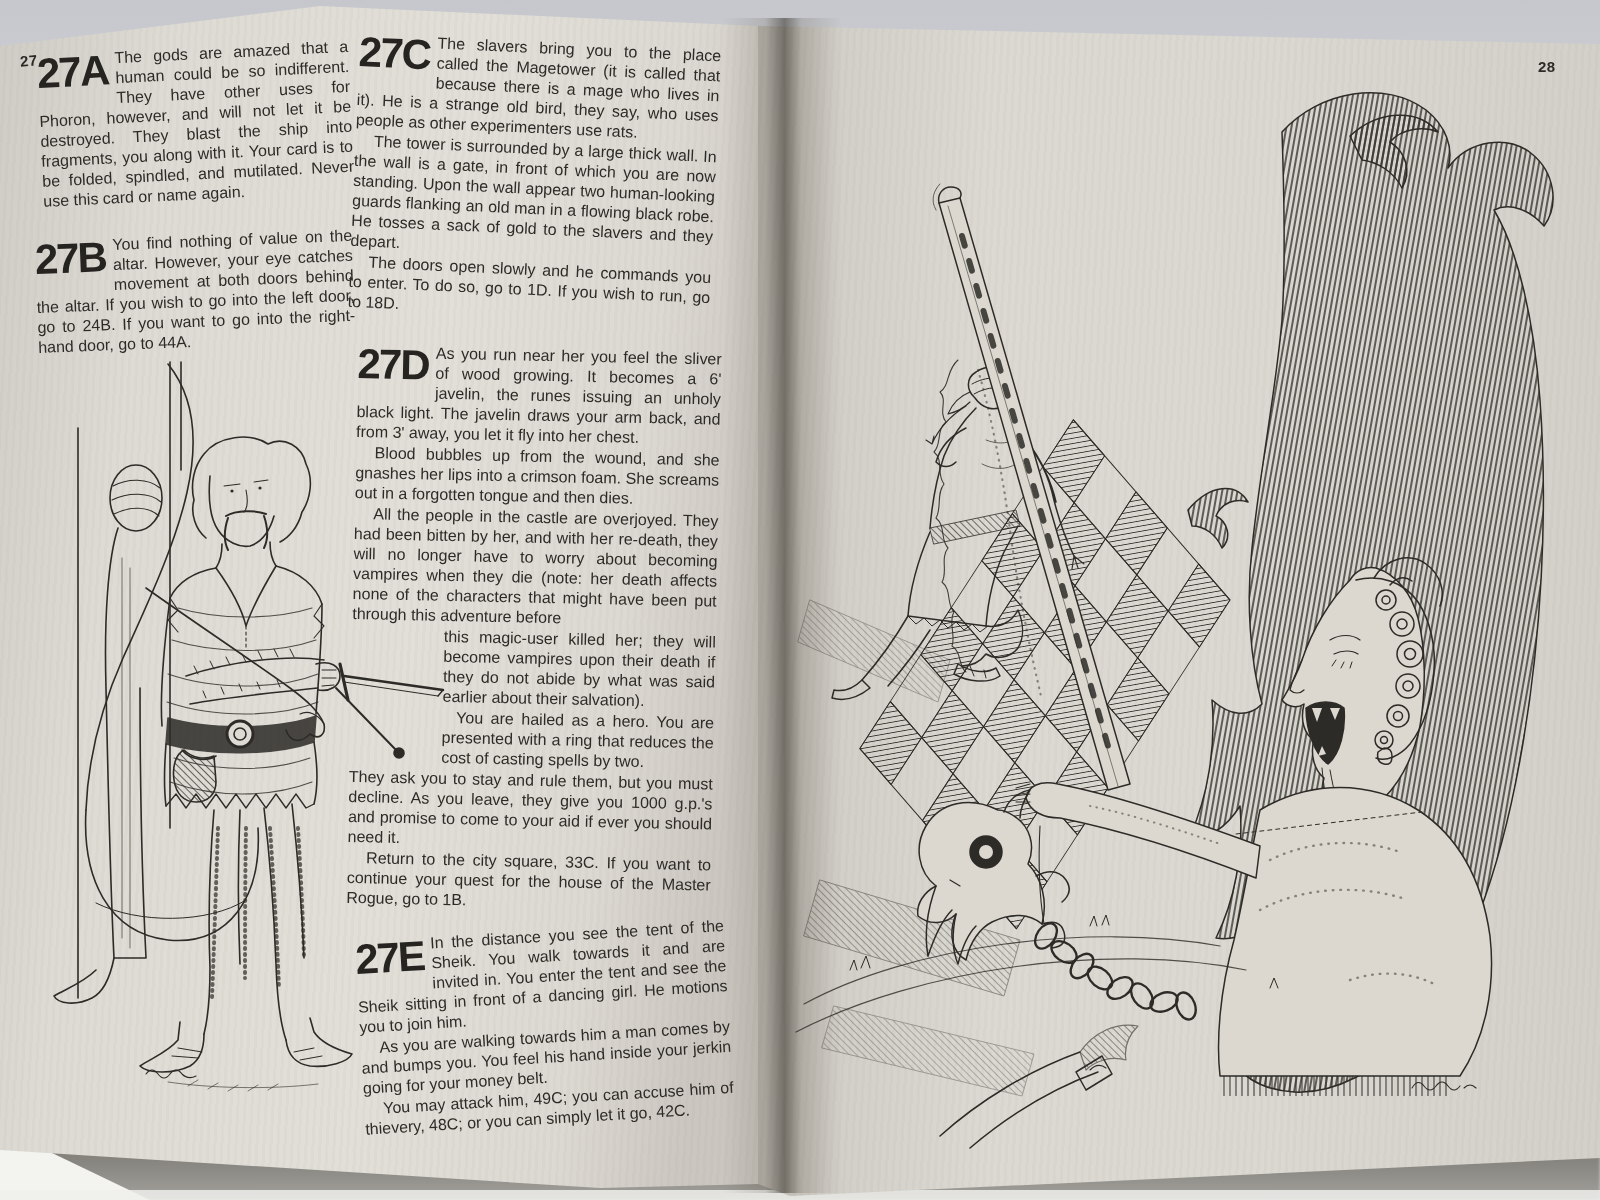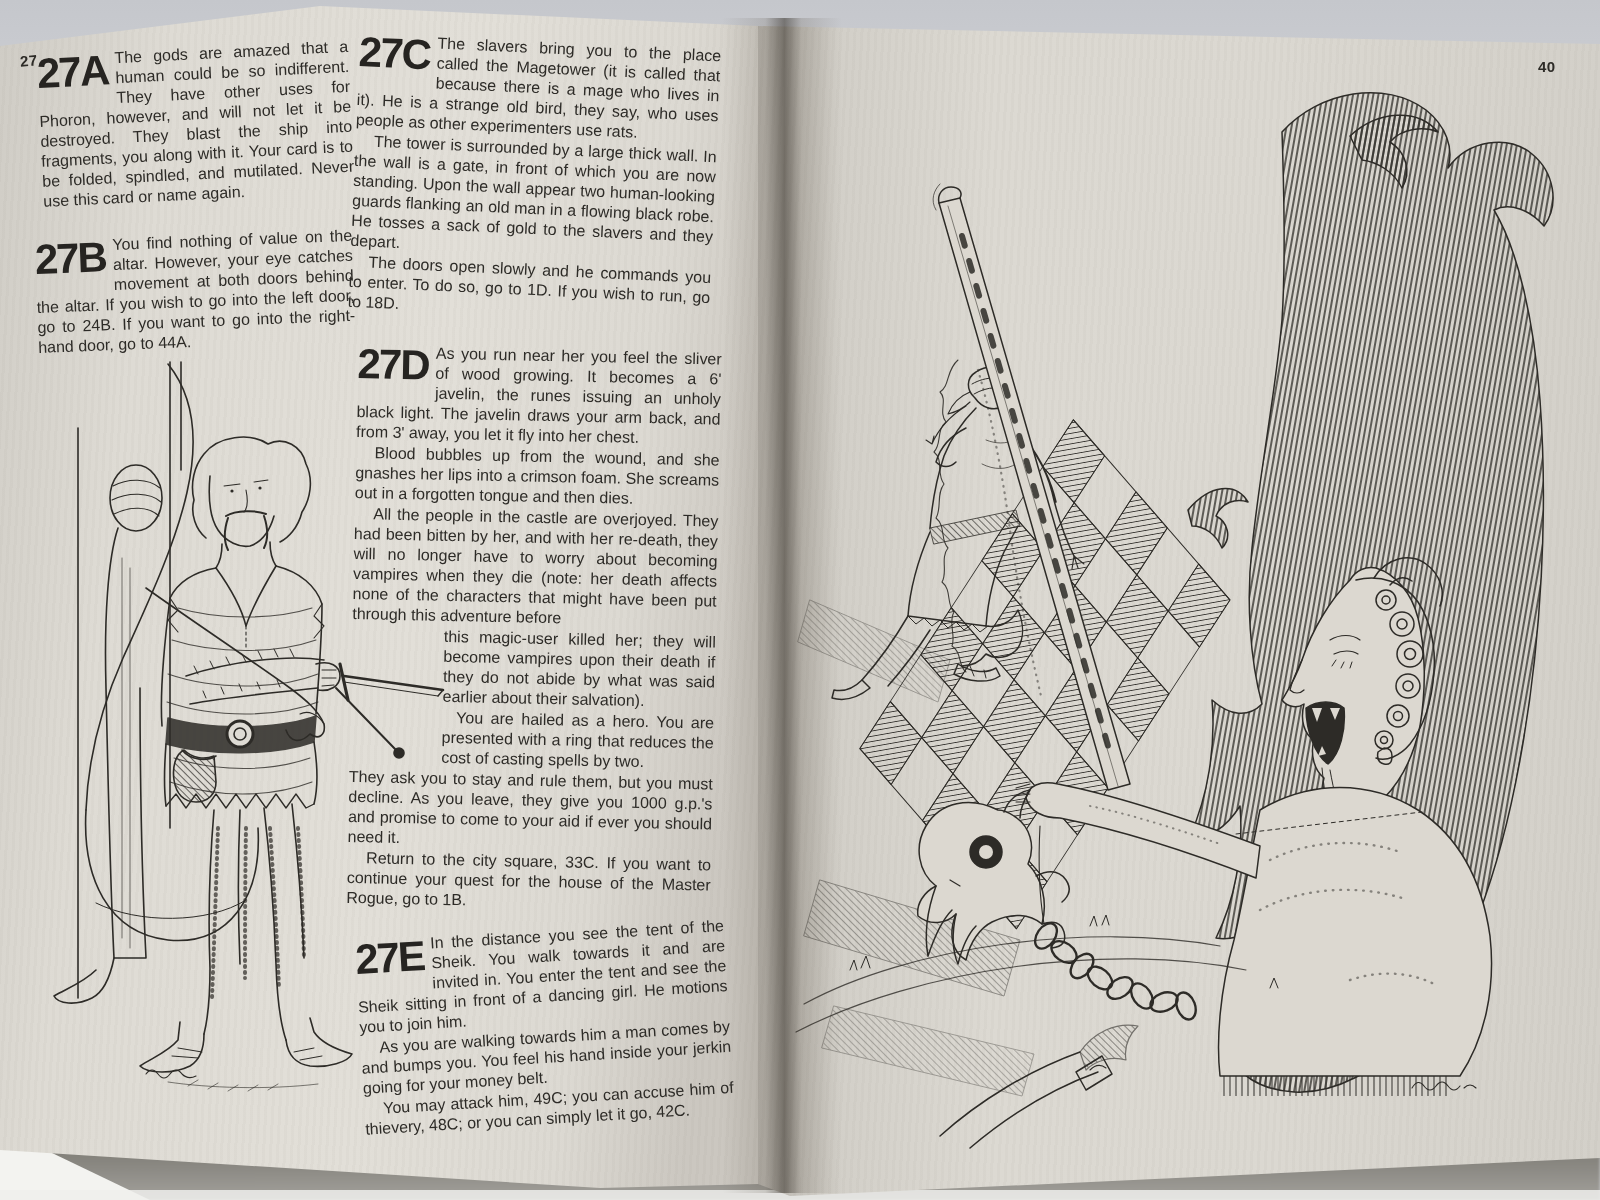--- a/index.html
+++ b/index.html
@@ -152,21 +152,21 @@
     <span class="seclabel">27E</span>
     <p>In the distance you see the tent of the Sheik. You walk towards it and are invited in. You enter the tent and see the Sheik sitting in front of a dancing girl. He motions you to join him.</p>
     <p class="ind">As you are walking towards him a man comes by and bumps you. You feel his hand inside your jerkin going for your money belt.</p>
     <p class="ind">You may attack him, 49C; you can accuse him of thievery, 48C; or you can simply let it go, 42C.</p>
   </div>
 </div>
 
 <div class="page page-right">
   <div class="grain"></div>
 
-  <div class="pagenum" style="left:1538px;top:58px;">40</div>
+  <div class="pagenum" style="left:1538px;top:58px;">28</div>
 
   <svg style="position:absolute;left:790px;top:40px;" width="810" height="1120" viewBox="0 0 810 1120">
     <defs>
       <pattern id="hatch" width="5" height="5" patternUnits="userSpaceOnUse" patternTransform="rotate(45)">
         <path d="M0,0 H5" stroke="#2d2b27" stroke-width="1.6"></path>
       </pattern>
       <pattern id="hairp" width="5" height="5" patternUnits="userSpaceOnUse" patternTransform="rotate(100)">
         <path d="M0,1 H5" stroke="#34322d" stroke-width="1.5"></path>
       </pattern>
       <pattern id="fringe" width="6" height="60" patternUnits="userSpaceOnUse">

